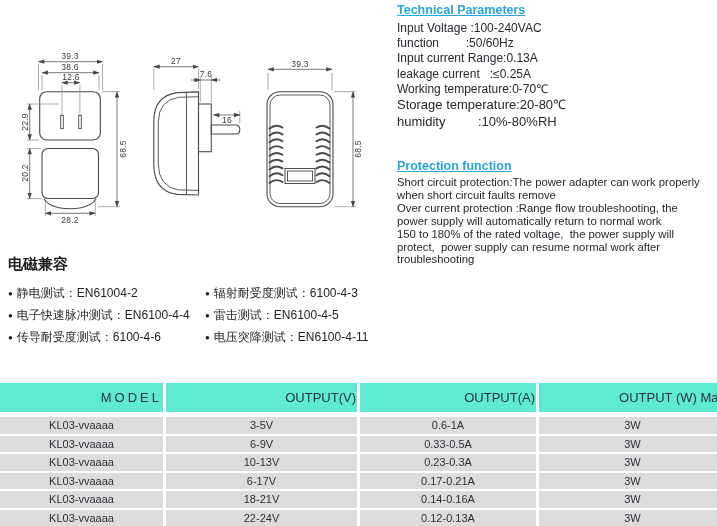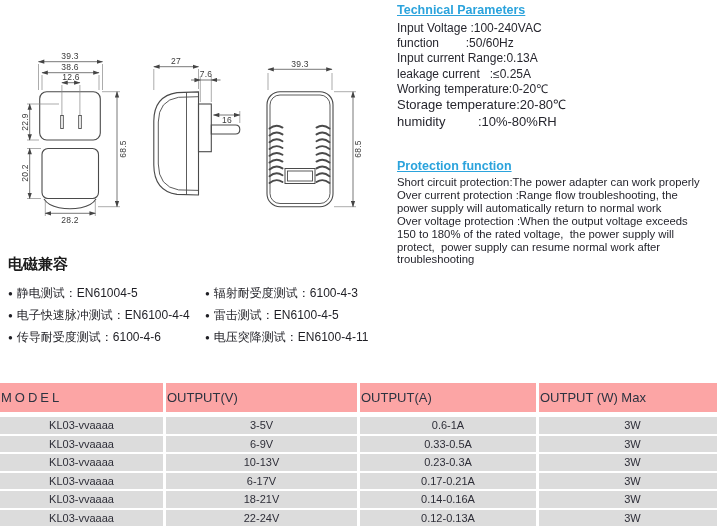--- a/index.html
+++ b/index.html
@@ -27,22 +27,22 @@
   .emc-title{position:absolute;left:8px;top:255px;font-size:15px;font-weight:bold;color:#1c1c1c;}
   .emc-grid{position:absolute;left:8px;top:282px;display:grid;
             grid-template-columns:197px auto;grid-template-rows:repeat(3,22px);
             grid-auto-flow:column;}
   .emc-item{font-size:12px;color:#1e1e24;display:flex;align-items:center;}
   .emc-item .bullet{font-size:8px;margin-right:4px;}
 
   
   table.spec{position:absolute;left:-3px;top:381px;width:723px;
              border-collapse:separate;border-spacing:3px 2px;table-layout:fixed;}
-  table.spec th{background:#fca5a5;height:27px;font-size:13px;font-weight:normal;
-                color:#2c3340;text-align:left;border-bottom:3px solid #fff;}
+  table.spec th{background:#5eead4;height:27px;font-size:13px;font-weight:normal;
+                color:#2c3340;text-align:right;border-bottom:3px solid #fff;}
   table.spec th:first-child{letter-spacing:3px;}
   table.spec td{background:#dcdcdc;height:16.5px;font-size:11px;color:#2e2e38;
                 text-align:center;padding:0;}
 </style>
 </head>
 <body>
 
 <div class="page">
 
   <div class="drawings">
@@ -166,41 +166,41 @@
     <span class="dim" style="left:283px;top:26px">39.3</span>
     <span class="dim vert" style="left:341px;top:116px">68.5</span>
   </div>
 
   <div class="section-title tech-title">Technical Parameters</div>
   <div class="tech-list">
       <div class="param-line">Input Voltage :100-240VAC</div>
       <div class="param-line">function        :50/60Hz</div>
       <div class="param-line">Input current Range:0.13A</div>
       <div class="param-line">leakage current   :≤0.25A</div>
-      <div class="param-line">Working temperature:0-20℃</div>
+      <div class="param-line">Working temperature:0-70℃</div>
       <div class="param-line param-large">Storage temperature:20-80℃</div>
       <div class="param-line param-large">humidity         :10%-80%RH</div>
     </div>
 
   <div class="section-title prot-title">Protection function</div>
   <div class="prot-list">
       <div class="prot-line">Short circuit protection:The power adapter can work properly</div>
+      <div class="prot-line">when short circuit faults remove</div>
       <div class="prot-line">Over current protection :Range flow troubleshooting, the</div>
       <div class="prot-line">power supply will automatically return to normal work</div>
-      <div class="prot-line">Over voltage protection :When the output voltage exceeds</div>
       <div class="prot-line">150 to 180% of the rated voltage,  the power supply will</div>
       <div class="prot-line">protect,  power supply can resume normal work after</div>
       <div class="prot-line">troubleshooting</div>
     </div>
 
   <div class="emc-title">电磁兼容</div>
   <div class="emc-grid">
       <div class="emc-item">
         <span class="bullet">●</span>
-        <span class="emc-text">静电测试：EN61004-5</span>
+        <span class="emc-text">静电测试：EN61004-2</span>
       </div>
       <div class="emc-item">
         <span class="bullet">●</span>
         <span class="emc-text">电子快速脉冲测试：EN6100-4-4</span>
       </div>
       <div class="emc-item">
         <span class="bullet">●</span>
         <span class="emc-text">传导耐受度测试：6100-4-6</span>
       </div>
       <div class="emc-item">

